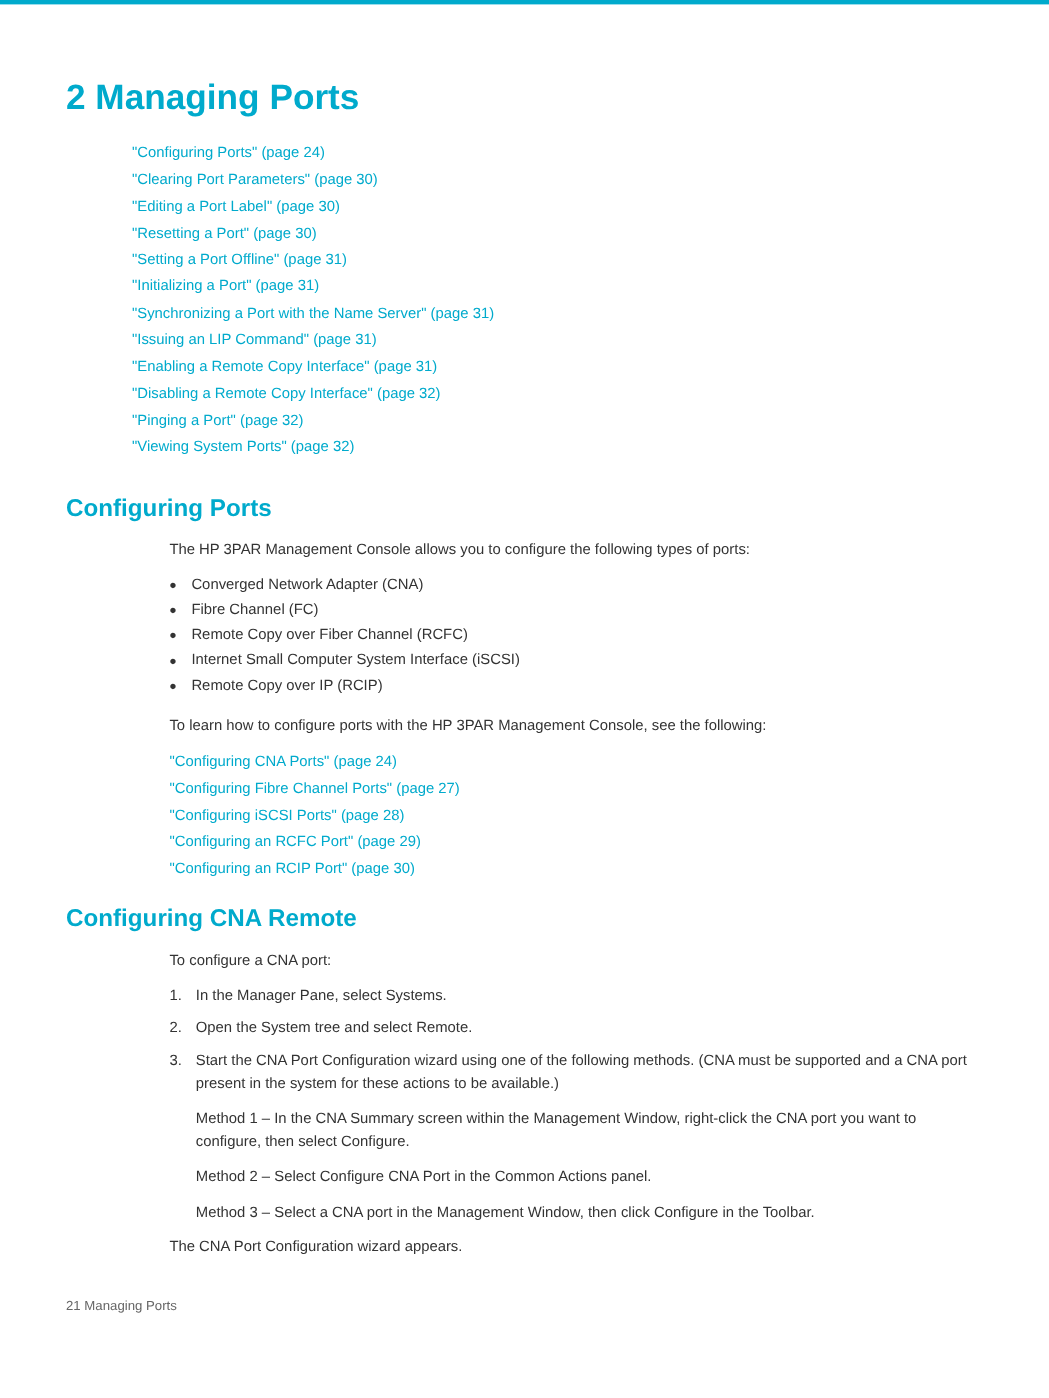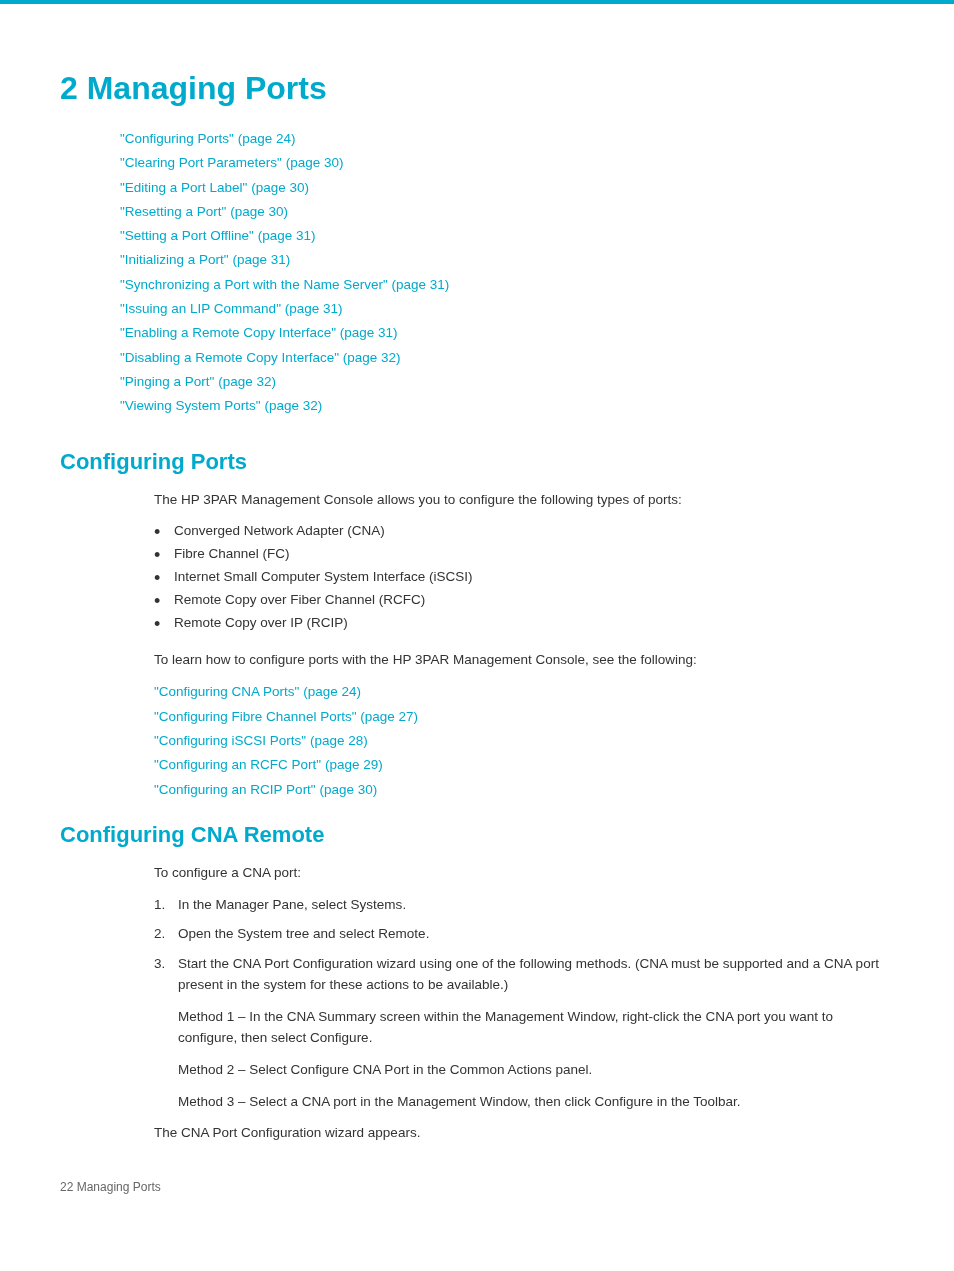--- a/index.html
+++ b/index.html
@@ -139,22 +139,22 @@
     <a class="toc-link" href="#">"Pinging a Port" (page 32)</a>
     <a class="toc-link" href="#">"Viewing System Ports" (page 32)</a>
   </div>
 
   <h2 class="section-title">Configuring Ports</h2>
   <div class="section-body">
     <p>The HP 3PAR Management Console allows you to configure the following types of ports:</p>
     <ul class="bullet-list">
       <li>Converged Network Adapter (CNA)</li>
       <li>Fibre Channel (FC)</li>
+      <li>Remote Copy over Fiber Channel (RCFC)</li>
       <li>Internet Small Computer System Interface (iSCSI)</li>
-      <li>Remote Copy over Fiber Channel (RCFC)</li>
       <li>Remote Copy over IP (RCIP)</li>
     </ul>
     <p>To learn how to configure ports with the HP 3PAR Management Console, see the following:</p>
     <a class="internal-link" href="#">"Configuring CNA Ports" (page 24)</a>
     <a class="internal-link" href="#">"Configuring Fibre Channel Ports" (page 27)</a>
     <a class="internal-link" href="#">"Configuring iSCSI Ports" (page 28)</a>
     <a class="internal-link" href="#">"Configuring an RCFC Port" (page 29)</a>
     <a class="internal-link" href="#">"Configuring an RCIP Port" (page 30)</a>
   </div>
 
@@ -178,17 +178,17 @@
         </div>
         <div class="method-block">
           <span class="bold">Method 3</span><span> – Select a CNA port in the Management Window, then click </span><span class="bold">Configure</span><span> in the Toolbar.</span>
         </div>
       </li>
     </ol>
     <p>The CNA Port Configuration wizard appears.</p>
   </div>
 
   <div class="footer">
-    <span>22</span>
+    <span>21</span>
     <span>    </span>
     <span>Managing Ports</span>
   </div>
 </div>
 
 </body></html>

